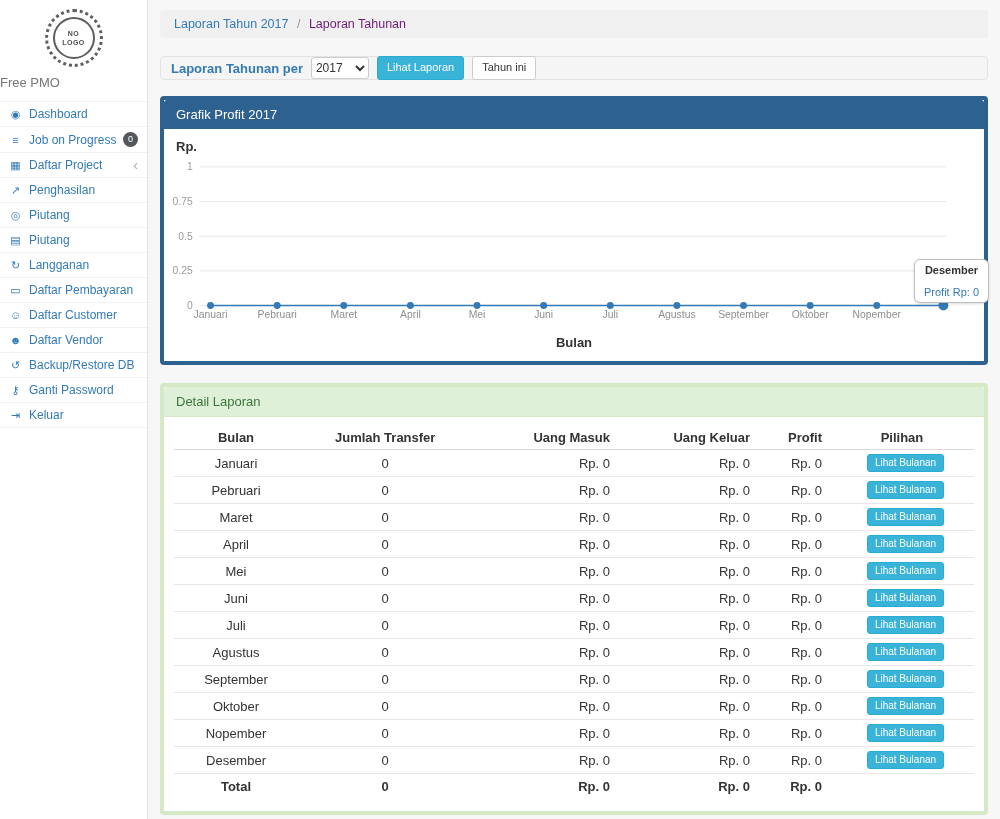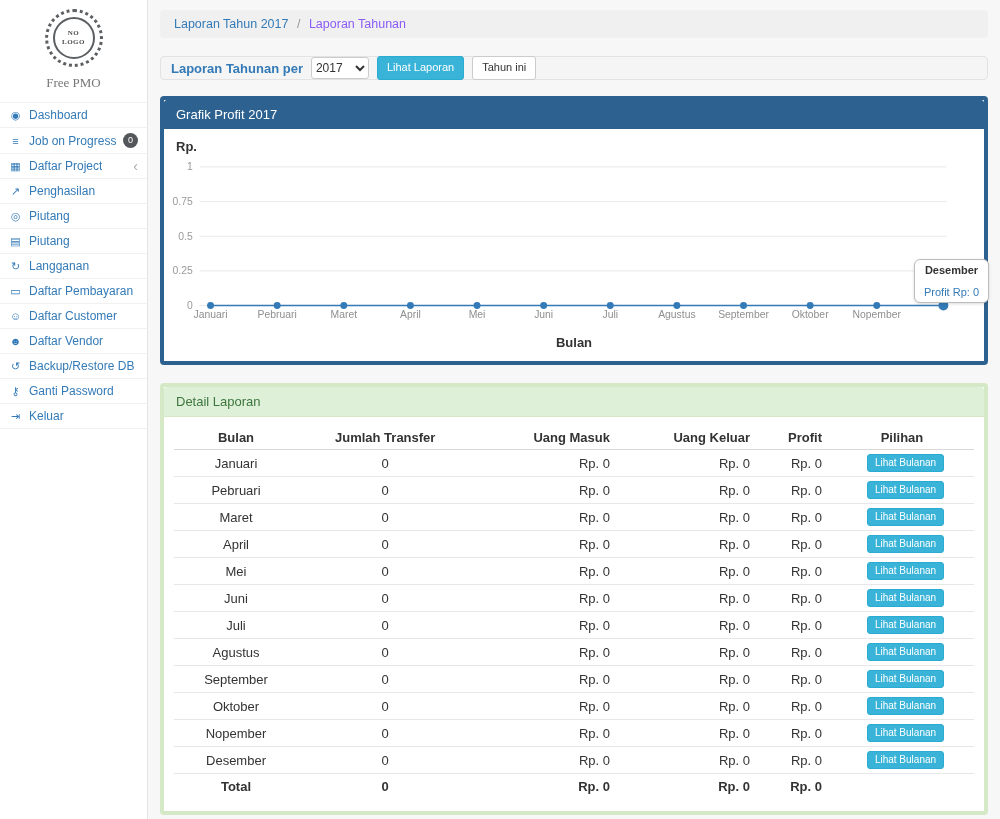--- a/index.html
+++ b/index.html
@@ -5,37 +5,37 @@
   html,body{margin:0;padding:0;}
   body{
     width:1000px;height:819px;overflow:hidden;
     font-family:"Liberation Sans", sans-serif;
     font-size:13px;color:#333;background:#f7f7f7;
   }
   .layout{display:flex;width:1000px;min-height:819px;}
 
   
   .sidebar{width:148px;min-height:819px;background:#fff;border-right:1px solid #e4e4e4;box-sizing:border-box;flex:0 0 148px;}
-  .logo-wrap{padding:9px 0 11px;text-align:center;font-family:Liberation Serif, serif;}
+  .logo-wrap{padding:9px 0 11px;}
   .logo-seal{width:58px;height:58px;margin:0 auto;border-radius:50%;border:3px dotted #5c5f62;display:flex;align-items:center;justify-content:center;box-sizing:border-box;background:#fff;}
   .logo-inner{width:42px;height:42px;border-radius:50%;border:2px solid #5c5f62;display:flex;flex-direction:column;align-items:center;justify-content:center;font-size:7px;font-weight:bold;color:#4a4d50;letter-spacing:.5px;box-sizing:border-box;line-height:1.3;}
   .app-name{margin-top:8px;color:#777;font-size:13px;}
   .nav{display:block;border-top:1px solid #f1f1f1;}
   .nav-item{display:flex;align-items:center;gap:7px;padding:5px 9px;font-size:12px;color:var(--accent,#337ab7);text-decoration:none;border-bottom:1px solid #f1f1f1;cursor:pointer;}
   .nav-icon{width:13px;text-align:center;font-size:11px;flex:0 0 13px;}
   .nav-label{white-space:nowrap;overflow:hidden;}
   .nav-badge{margin-left:auto;background:var(--badge-bg,#53575c);color:#fff;font-size:9px;min-width:15px;height:15px;line-height:15px;border-radius:8px;text-align:center;flex:0 0 auto;}
   .nav-chevron{margin-left:auto;color:#aaa;font-size:14px;line-height:1;}
 
   
   .main{flex:1;background:#f7f7f7;padding:10px 12px;box-sizing:border-box;position:relative;}
   .breadcrumb{background:#f0f0f0;border-radius:4px;padding:7px 14px;font-size:12.5px;margin-bottom:18px;}
   .bc-link{color:var(--accent,#337ab7);text-decoration:none;cursor:pointer;}
   .bc-sep{color:#999;margin:0 5px;}
-  .bc-current{color:#8b5cf6;}
+  .bc-current{color:#701a75;}
 
   .filter-bar{background:#f5f5f5;border:1px solid #e3e3e3;border-radius:4px;padding:4px 10px;display:flex;align-items:center;gap:8px;margin-bottom:16px;height:24px;box-sizing:border-box;}
   .filter-label{color:var(--accent,#337ab7);font-weight:bold;font-size:13px;}
   .year-select{height:22px;font-size:12px;border:1px solid #ccc;border-radius:3px;background:#fff;width:58px;font-family:inherit;color:#333;}
   .btn{font-size:11px;padding:4px 9px;border-radius:3px;border:1px solid transparent;cursor:pointer;font-family:inherit;line-height:1.2;}
   .btn-info{background:var(--info-button-bg,#39b3d7);border-color:var(--info-button-border,#2aabd2);color:#fff;}
   .btn-default{background:#fff;border-color:#ccc;color:#333;}
   .btn-xs{font-size:10px;padding:2px 7px;margin-left:7px;}
 
   .panel{background:#fff;border:4px solid #0ea5e9;border-radius:4px;margin-bottom:18px;}

